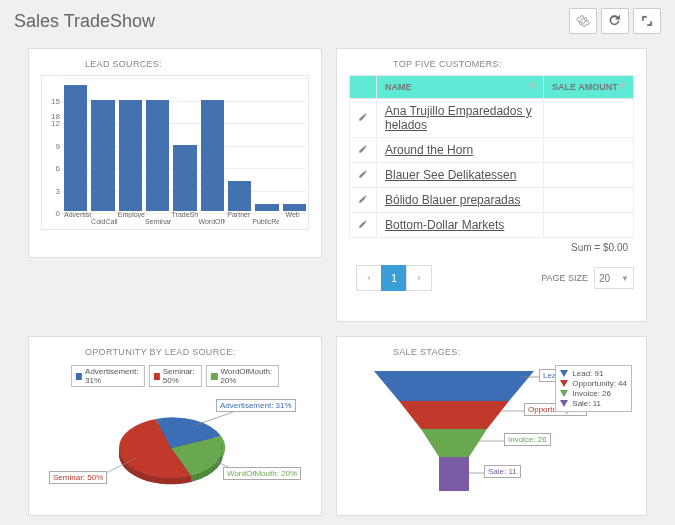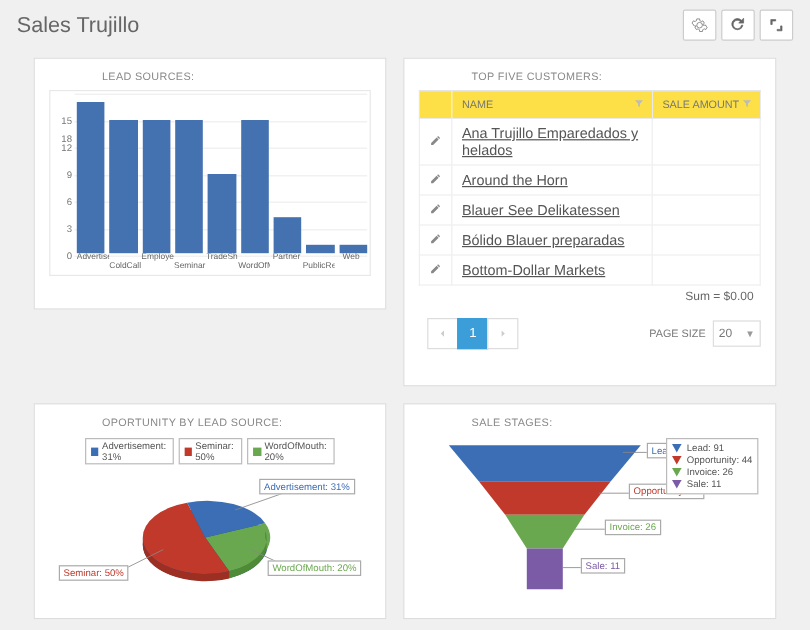--- a/index.html
+++ b/index.html
@@ -17,21 +17,21 @@
 .bar-chart { position: relative; height: 155px; border: 1px solid #e8e8e8; }
 .y-axis { position: absolute; left: 0; top: 0; bottom: 18px; width: 20px; }
 .y-tick { position: absolute; right: 2px; font-size: 8px; color: #777; transform: translateY(-50%); }
 .grid-line { position: absolute; left: 20px; right: 2px; height: 1px; background: #eee; }
 .bars { position: absolute; left: 22px; right: 2px; top: 2px; bottom: 18px; display: flex; align-items: flex-end; gap: 4px; }
 .bar { flex: 1; background: #4472b0; }
 .x-labels { position: absolute; left: 22px; right: 2px; bottom: 0; height: 18px; }
 .x-row { display: flex; }
 .x-lab { flex: 1; font-size: 7px; color: #666; text-align: center; overflow: hidden; white-space: nowrap; }
 .tbl { width: 100%; border-collapse: collapse; }
-.tbl th { text-align: left; font-size: 9px; color: #777; font-weight: 400; padding: 6px 8px; border: 1px solid #e5e5e5; background: #fde047; position: relative; text-transform: uppercase; }
+.tbl th { text-align: left; font-size: 9px; color: #777; font-weight: 700; padding: 6px 8px; border: 1px solid #e5e5e5; background: #5eead4; position: relative; text-transform: uppercase; }
 .tbl td { padding: 5px 8px; border: 1px solid #eee; font-size: 12px; color: #555; text-decoration: underline; }
 .tbl td.icon-cell { width: 24px; text-align: center; }
 .filter-ic { position: absolute; right: 6px; top: 6px; }
 .sum-row { text-align: right; font-size: 10px; color: #666; padding: 4px 6px; }
 .pager { display: flex; align-items: center; margin-top: 8px; }
 .pg-btns { display: flex; gap: 0; margin-left: 8px; }
 .pg-btn { width: 26px; height: 26px; border: 1px solid #ddd; background: #fff; display: flex; align-items: center; justify-content: center; margin-left: -1px; cursor: pointer; }
 .pg-btn.active { background: #3b9ed8; color: #fff; border-color: #3b9ed8; }
 .page-size { margin-left: auto; display: flex; align-items: center; gap: 6px; font-size: 9px; color: #777; }
 .ps-select { width: 40px; height: 22px; border: 1px solid #ddd; padding: 0 4px; display: flex; align-items: center; justify-content: space-between; font-size: 10px; }
@@ -44,21 +44,21 @@
 .callout { position: absolute; border: 1px solid #aaa; background: #fff; padding: 1px 3px; font-size: 8px; white-space: nowrap; }
 .funnel-wrap { position: relative; height: 145px; }
 .funnel-legend { position: absolute; right: 2px; top: 2px; border: 1px solid #bbb; background: #fff; padding: 2px 4px; }
 .funnel-legend div { font-size: 8px; display: flex; align-items: center; gap: 4px; margin: 1px 0; }
 .fsw { width: 0; height: 0; border-left: 4px solid transparent; border-right: 4px solid transparent; }
 </style>
 </head>
 <body>
 
 <div class="header">
-  <h1>Sales Trujillo</h1>
+  <h1>Sales TradeShow</h1>
   <div class="header-btns">
     <div class="icon-btn">
         <svg viewBox="0 0 24 24">
           <path d="M12 8a4 4 0 100 8 4 4 0 000-8zm9 4a7 7 0 01-.1 1.2l2 1.6-2 3.4-2.4-1a7 7 0 01-2 1.2l-.4 2.6h-4l-.4-2.6a7 7 0 01-2-1.2l-2.4 1-2-3.4 2-1.6A7 7 0 013 12a7 7 0 01.1-1.2l-2-1.6 2-3.4 2.4 1a7 7 0 012-1.2L8 3h4l.4 2.6a7 7 0 012 1.2l2.4-1 2 3.4-2 1.6c.1.4.2.8.2 1.2z" fill="none" stroke-width="1"></path>
         </svg>
       </div>
     <div class="icon-btn">
         <svg viewBox="0 0 24 24">
           <path d="M17 5a8 8 0 102 7h-2a6 6 0 11-1.7-5.3L13 9h7V2l-3 3z"></path>
         </svg>

